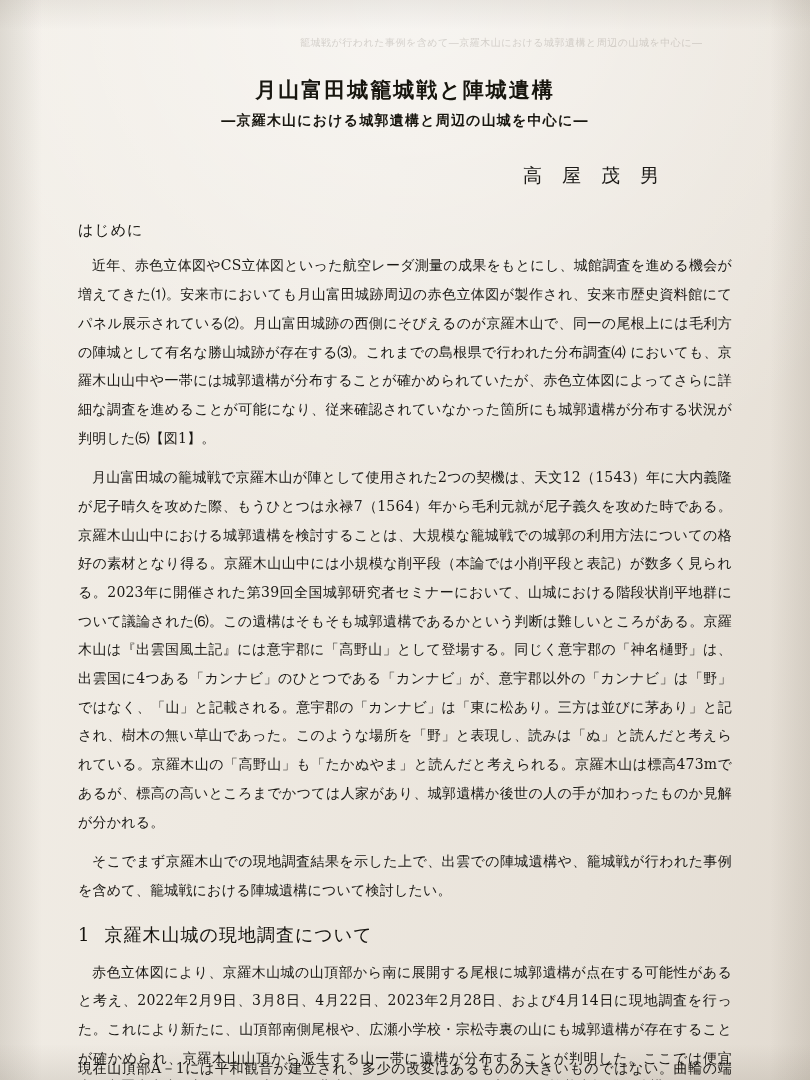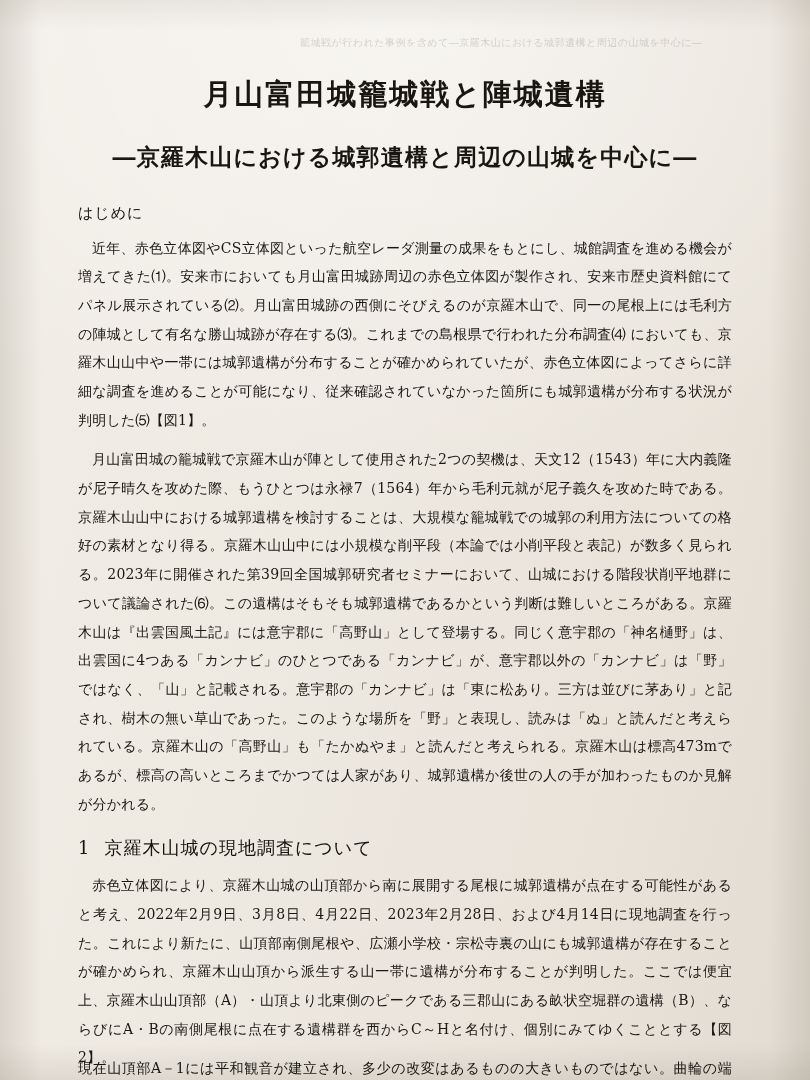--- a/index.html
+++ b/index.html
@@ -57,32 +57,32 @@
     overflow: hidden;
     filter: blur(0.4px);
   }
 
   .title-block {
     margin-top: 42px;
     text-align: center;
   }
   .title-main {
     font-family: "DejaVu Serif", "Liberation Serif", serif;
-    font-size: 29px;
+    font-size: 21px;
     font-weight: 700;
     letter-spacing: 2px;
     color: #18160f;
     line-height: 1.3;
   }
   .title-sub {
     font-family: "DejaVu Serif", "Liberation Serif", serif;
-    font-size: 23px;
+    font-size: 14px;
     font-weight: 700;
     letter-spacing: 1.2px;
-    margin-top: 28px;
+    margin-top: 8px;
     color: #18160f;
     line-height: 1.3;
   }
 
   .author {
     margin-top: 34px;
     text-align: right;
     padding-right: 66px;
     font-family: "DejaVu Serif", "Liberation Serif", serif;
     font-size: 19px;
@@ -149,24 +149,26 @@
 <div class="page">
   <div class="content">
 
     <div class="bleed-line">籠城戦が行われた事例を含めて―京羅木山における城郭遺構と周辺の山城を中心に―</div>
 
     <div class="title-block">
       <div class="title-main">月山富田城籠城戦と陣城遺構</div>
       <div class="title-sub">―京羅木山における城郭遺構と周辺の山城を中心に―</div>
     </div>
 
+    <div class="author">高 屋 茂 男</div>
 
     <div class="section-head">はじめに</div>
     <p class="body indent">近年、赤色立体図やCS立体図といった航空レーダ測量の成果をもとにし、城館調査を進める機会が増えてきた⑴。安来市においても月山富田城跡周辺の赤色立体図が製作され、安来市歴史資料館にてパネル展示されている⑵。月山富田城跡の西側にそびえるのが京羅木山で、同一の尾根上には毛利方の陣城として有名な勝山城跡が存在する⑶。これまでの島根県で行われた分布調査⑷ においても、京羅木山山中や一帯には城郭遺構が分布することが確かめられていたが、赤色立体図によってさらに詳細な調査を進めることが可能になり、従来確認されていなかった箇所にも城郭遺構が分布する状況が判明した⑸【図1】。</p>
     <p class="body indent">月山富田城の籠城戦で京羅木山が陣として使用された2つの契機は、天文12（1543）年に大内義隆が尼子晴久を攻めた際、もうひとつは永禄7（1564）年から毛利元就が尼子義久を攻めた時である。京羅木山山中における城郭遺構を検討することは、大規模な籠城戦での城郭の利用方法についての格好の素材となり得る。京羅木山山中には小規模な削平段（本論では小削平段と表記）が数多く見られる。2023年に開催された第39回全国城郭研究者セミナーにおいて、山城における階段状削平地群について議論された⑹。この遺構はそもそも城郭遺構であるかという判断は難しいところがある。京羅木山は『出雲国風土記』には意宇郡に「高野山」として登場する。同じく意宇郡の「神名樋野」は、出雲国に4つある「カンナビ」のひとつである「カンナビ」が、意宇郡以外の「カンナビ」は「野」ではなく、「山」と記載される。意宇郡の「カンナビ」は「東に松あり。三方は並びに茅あり」と記され、樹木の無い草山であった。このような場所を「野」と表現し、読みは「ぬ」と読んだと考えられている。京羅木山の「高野山」も「たかぬやま」と読んだと考えられる。京羅木山は標高473mであるが、標高の高いところまでかつては人家があり、城郭遺構か後世の人の手が加わったものか見解が分かれる。</p>
+    <p class="body indent">そこでまず京羅木山での現地調査結果を示した上で、出雲での陣城遺構や、籠城戦が行われた事例を含めて、籠城戦における陣城遺構について検討したい。</p>
 
     <div class="numbered-head">
       <span class="num">1</span><span>京羅木山城の現地調査について</span>
     </div>
     <p class="body indent">赤色立体図により、京羅木山城の山頂部から南に展開する尾根に城郭遺構が点在する可能性があると考え、2022年2月9日、3月8日、4月22日、2023年2月28日、および4月14日に現地調査を行った。これにより新たに、山頂部南側尾根や、広瀬小学校・宗松寺裏の山にも城郭遺構が存在することが確かめられ、京羅木山山頂から派生する山一帯に遺構が分布することが判明した。ここでは便宜上、京羅木山山頂部（A）・山頂より北東側のピークである三郡山にある畝状空堀群の遺構（B）、ならびにA・Bの南側尾根に点在する遺構群を西からC～Hと名付け、個別にみてゆくこととする【図2】。</p>
 
   </div>
 
   <div class="cut-off">
     <p>現在山頂部A－1には平和観音が建立され、多少の改変はあるものの大きいものではない。曲輪の端へ向かうにつれ傾斜している。山頂部の遺構のうち、最も広い面積を有するのはA－2で、A－1とA－2の間は細い曲輪</p>

